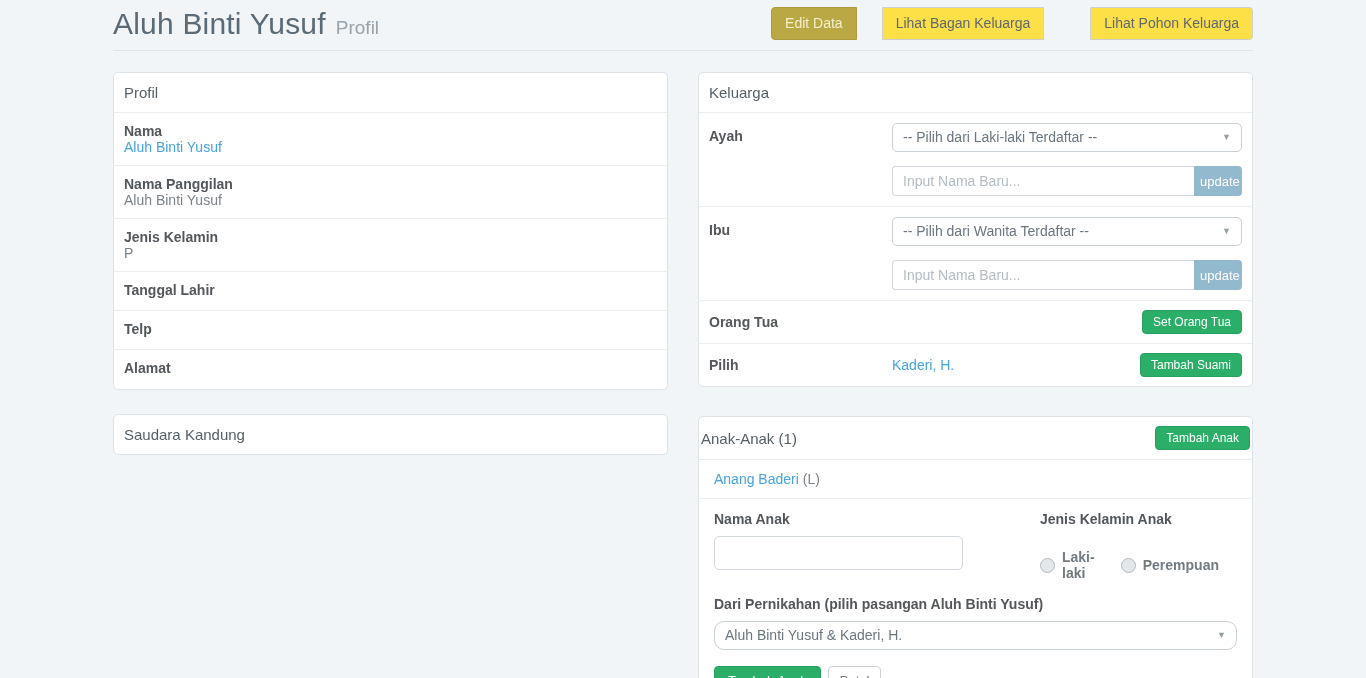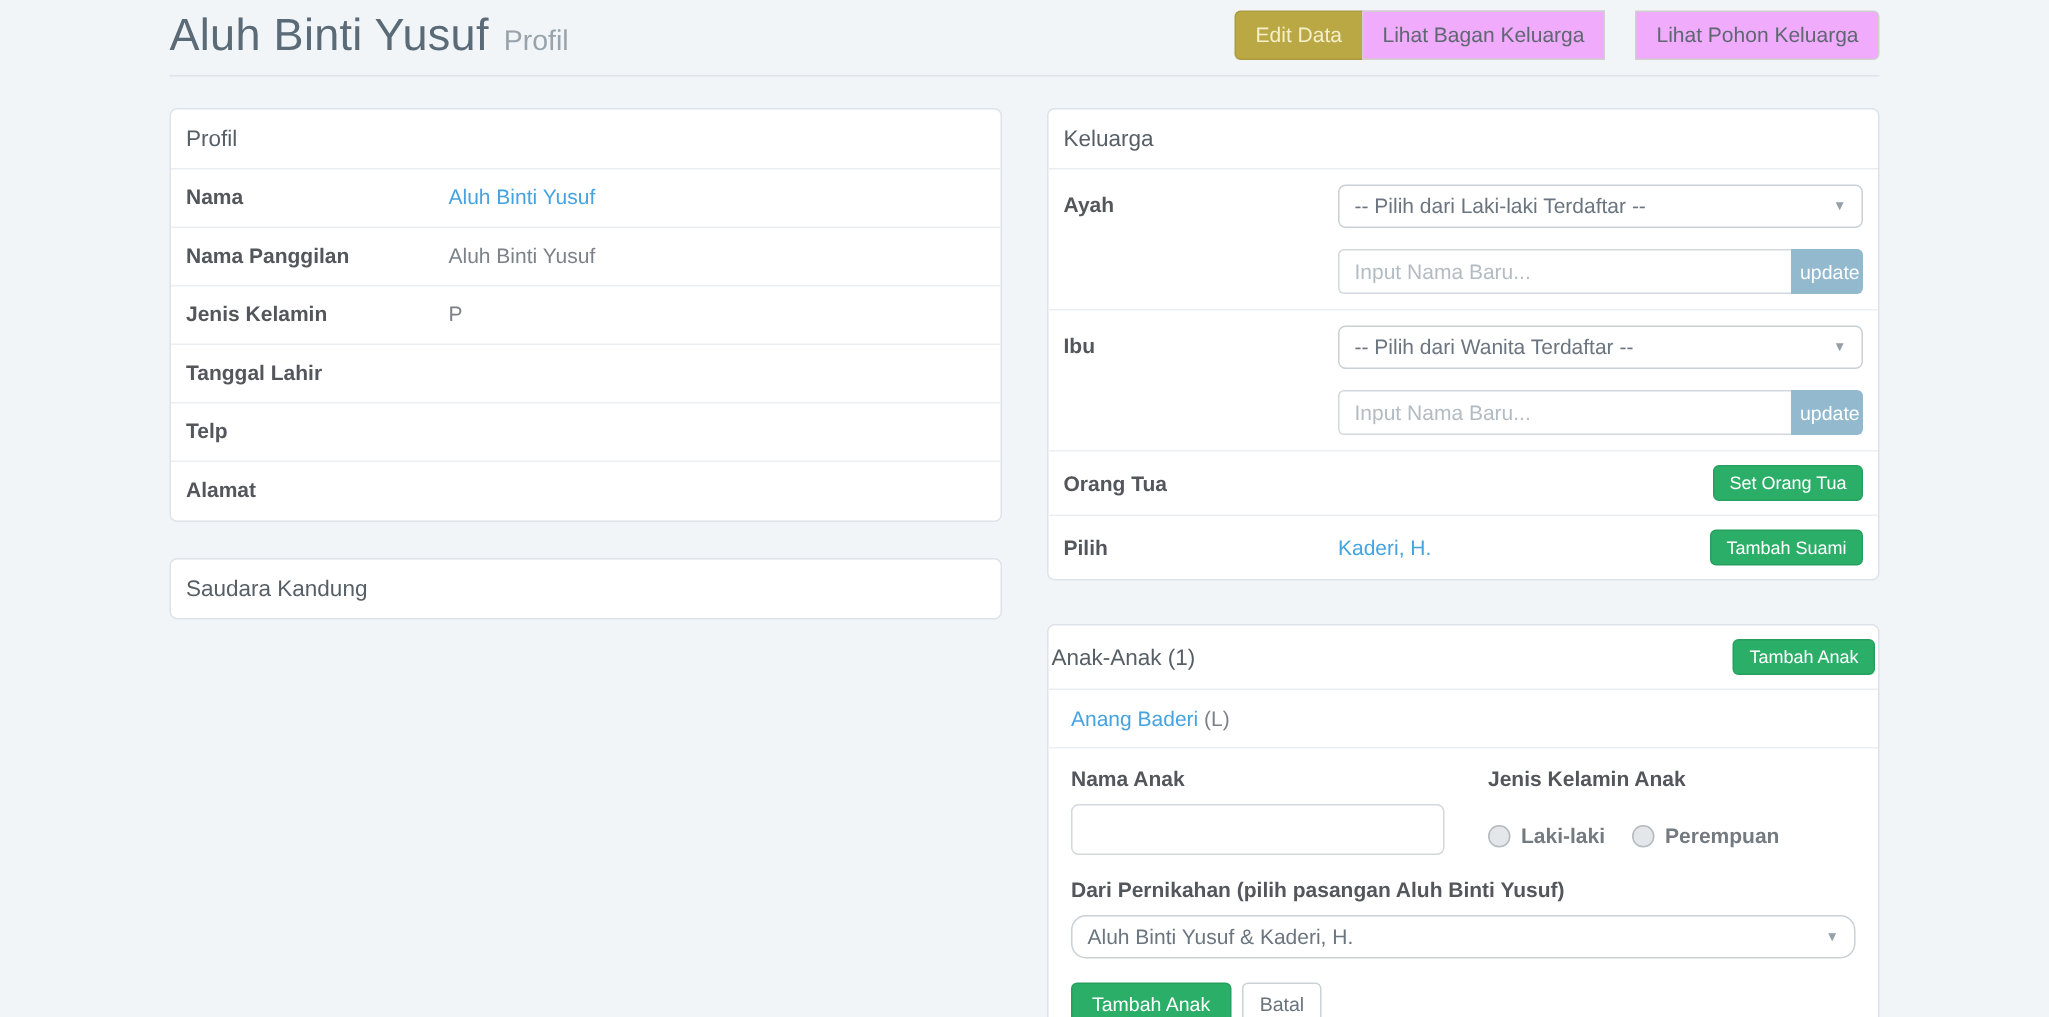--- a/index.html
+++ b/index.html
@@ -10,24 +10,24 @@
     font-family:"Liberation Sans", sans-serif;
     color:#53575b;
   }
   .page { width:1140px; margin:0 auto; }
 
   
   .header { display:flex; justify-content:space-between; align-items:flex-start; padding-top:7px; }
   .title-wrap { display:flex; align-items:baseline; }
   .page-title { font-size:30px; font-weight:400; color:#5a6a76; letter-spacing:.2px; }
   .page-subtitle { font-size:19px; color:#98a3ab; margin-left:10px; font-weight:400; }
-  .btn-group { display:flex; }
+  .btn-group { display:flex;gap:26px; }
   .btn-group .tab-btn {
     height:33px; line-height:31px; padding:0 13px; font-size:14px;
-    background:#f0abfc; border:1px solid #cfcfcf; color:#5e6870;
+    background:#fde047; border:1px solid #cfcfcf; color:#5e6870;
     margin-left:-1px; cursor:pointer; white-space:nowrap;
   }
   .btn-group .tab-btn:first-child { border-radius:4px 0 0 4px; margin-left:0; }
   .btn-group .tab-btn:last-child { border-radius:0 4px 4px 0;margin-left:20px; }
   .tab-btn.gold { background:#b9a843; border-color:#ab9b3c; color:#f5efca; }
   .tab-btn.pressed { background:#e0e0e0; color:#55595e; box-shadow:inset 0 2px 4px rgba(0,0,0,.08); }
   .header-rule { border:none; border-top:1px solid #dfe4e9; margin:9px 0 0 0; }
 
   
   .content { display:flex; gap:30px; margin-top:21px; }
@@ -35,21 +35,21 @@
 
   
   .panel { background:#fff; border:1px solid #dde3e8; border-radius:5px; margin-bottom:24px; }
   .panel-keluarga { margin-bottom:29px; }
   .panel-header { padding:11px 10px; font-size:15px; color:#565f66; border-bottom:1px solid #e9edf0; }
   .panel-header-flex { display:flex; align-items:center; justify-content:center; padding:9px 2px; }
   .panel-header-flex .ph-title { font-size:15px; color:#565f66; }
   .panel-header-only { border-bottom:none; }
 
   
-  .p-row { display:flex; padding:10px; border-bottom:1px solid #eceff2; min-height:39px; }
+  .p-row { display:flex; padding:10px; border-bottom:1px solid #eceff2; min-height:39px;flex-direction:column; }
   .p-row:last-child { border-bottom:none; }
   .p-label { width:175px; flex:none; font-weight:bold; font-size:14px; color:#53575b; }
   .p-value { font-size:14px; color:#7c8288; }
   a.link { color:#45a3e0; text-decoration:none; font-size:14px; }
 
   
   .k-row { display:flex; padding:10px; border-bottom:1px solid #eceff2; }
   .k-row:last-child { border-bottom:none; }
   .k-label { width:183px; flex:none; font-weight:bold; font-size:14px; color:#53575b; padding-top:5px; }
   .k-label.mid { padding-top:3px; }
@@ -68,21 +68,21 @@
                 border-radius:0 4px 4px 0; cursor:pointer; font-family:"Liberation Sans", sans-serif; }
 
   .k-row-inline { display:flex; align-items:center; padding:9px 10px; border-bottom:1px solid #eceff2; }
   .k-row-inline:last-child { border-bottom:none; }
   .btn-green-sm { margin-left:auto; background:#2bae68; border:1px solid #27a05f; color:#fff; font-size:12px;
                   padding:4px 10px; border-radius:4px; cursor:pointer; white-space:nowrap; font-family:"Liberation Sans", sans-serif; }
 
   
   .child-row { padding:11px 15px; border-bottom:1px solid #eceff2; font-size:14px; color:#7c8288; }
   .anak-form { padding:12px 15px 14px 15px; }
-  .form-row { display:flex; }
+  .form-row { display:flex;gap:48px; }
   .col-nama { width:249px; flex:none; }
   .col-jk { flex:1; padding-left:29px; }
   .f-label { font-weight:bold; font-size:14px; color:#53575b; display:block; }
   .col-nama input { width:100%; height:34px; margin-top:9px; border:1px solid #d2d8dd; border-radius:5px;
                     padding:0 10px; font-size:14px; outline:none; font-family:"Liberation Sans", sans-serif; }
   .radio-row { display:flex; align-items:center; margin-top:22px; }
   .radio { display:flex; align-items:center; margin-right:18px; cursor:pointer; }
   .radio .circle { width:15px; height:15px; border-radius:50%; background:#e3e7ea; border:1px solid #b3bac0; flex:none; }
   .radio .r-label { font-size:14px; color:#737a80; margin-left:7px;font-weight:bold; }
   .pernikahan-label { margin-top:15px; }

